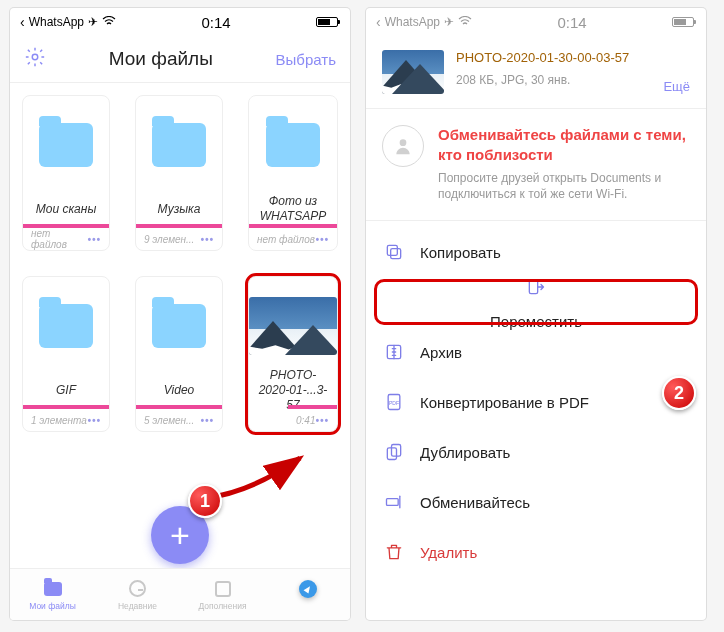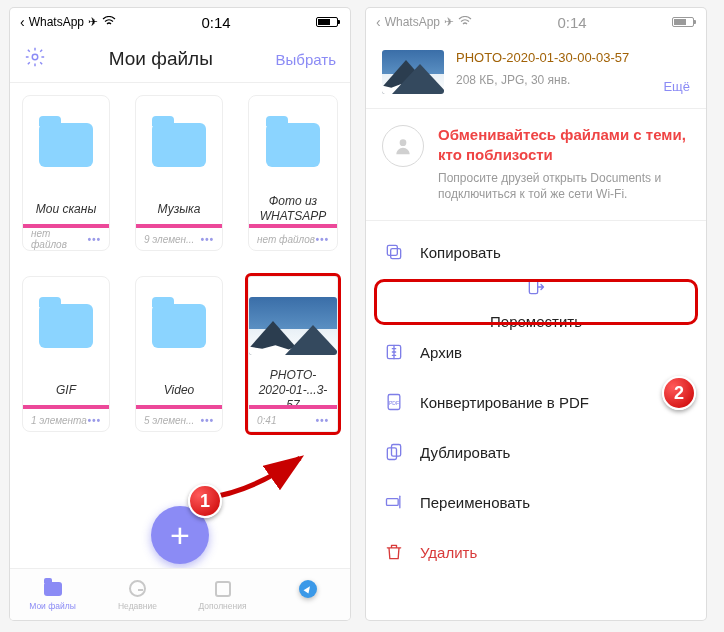--- a/index.html
+++ b/index.html
@@ -37,21 +37,21 @@
   .card-foot { height:26px; border-top:4px solid #ec4899; display:flex; align-items:center; justify-content:space-between; padding:0 8px; font-size:10px; color:#b0b0b0; }
   .more-dots { letter-spacing:1px; color:#9a9ae8; font-weight:700; }
 
   
   .photo { width:88px; height:58px; border-radius:3px; overflow:hidden; position:relative; background:linear-gradient(#3a6ea8 0%,#5a8fc2 55%,#e8f0f6 55%,#fff 100%); }
   .photo:before, .photo:after { content:""; position:absolute; bottom:0; }
   .photo:before { left:-6px; width:0; height:0; border-left:30px solid transparent; border-right:30px solid transparent; border-bottom:34px solid #2b3d4f; }
   .photo:after { right:-4px; width:0; height:0; border-left:28px solid transparent; border-right:28px solid transparent; border-bottom:30px solid #34495e; }
   .snow { position:absolute; bottom:0; left:0; right:0; height:14px; background:#fff; clip-path:polygon(0 100%,0 40%,15% 55%,30% 30%,45% 60%,60% 25%,75% 55%,90% 35%,100% 60%,100% 100%); }
 
-  .card.highlight { outline:3px solid #d90000; outline-offset:0; border-radius:3px; }
+  .card.highlight { outline:3px solid #d90000; outline-offset:0; border-radius:8px;align-items:flex-end; }
 
   
   .fab { position:absolute; bottom:56px; left:50%; transform:translateX(-50%); width:58px; height:58px; border-radius:50%; background:#8b8bf5; color:#fff; display:flex; align-items:center; justify-content:center; font-size:34px; font-weight:300; box-shadow:0 3px 10px rgba(100,100,230,.45); }
 
   
   .tabbar { position:absolute; bottom:0; left:0; right:0; height:52px; border-top:1px solid #eee; display:flex; background:#fdfdfd; }
   .tab { flex:1; display:flex; flex-direction:column; align-items:center; justify-content:center; gap:2px; font-size:8.5px; color:#bdbdbd; }
   .tab.active { color:#8b8bf5; }
   .tab .tic { width:20px; height:20px; display:flex; align-items:center; justify-content:center; }
   .tab.active .folder-tb { background:#8b8bf5; }
@@ -320,21 +320,21 @@
               <rect x="4" y="7" width="11" height="14" rx="2"></rect>
               <rect x="9" y="3" width="11" height="14" rx="2"></rect>
             </svg></span>
         <span>Дублировать</span>
       </div>
       <div class="action">
         <span class="aic"><svg viewBox="0 0 24 24">
               <rect x="3" y="8" width="14" height="8" rx="1"></rect>
               <path d="M19 5v14"></path>
             </svg></span>
-        <span>Переименовать</span>
+        <span>Обменивайтесь</span>
       </div>
       <div class="action danger">
         <span class="aic"><svg viewBox="0 0 24 24">
               <path d="M4 7h16M9 7V4h6v3M6 7l1 13h10l1-13"></path>
             </svg></span>
         <span>Удалить</span>
       </div>
     </div>
 
     <div class="badge" style="right:10px; top:368px;">

